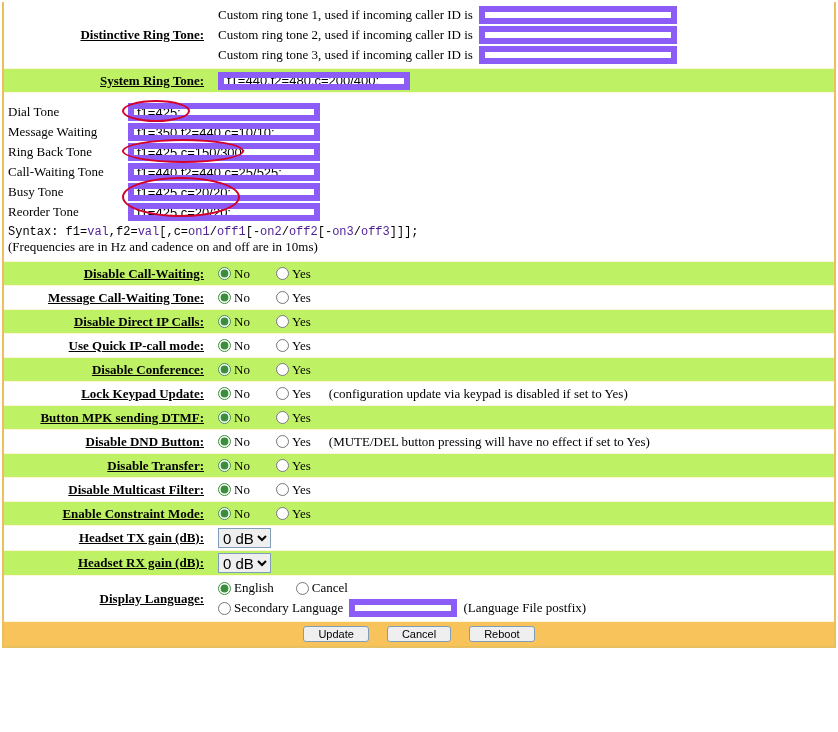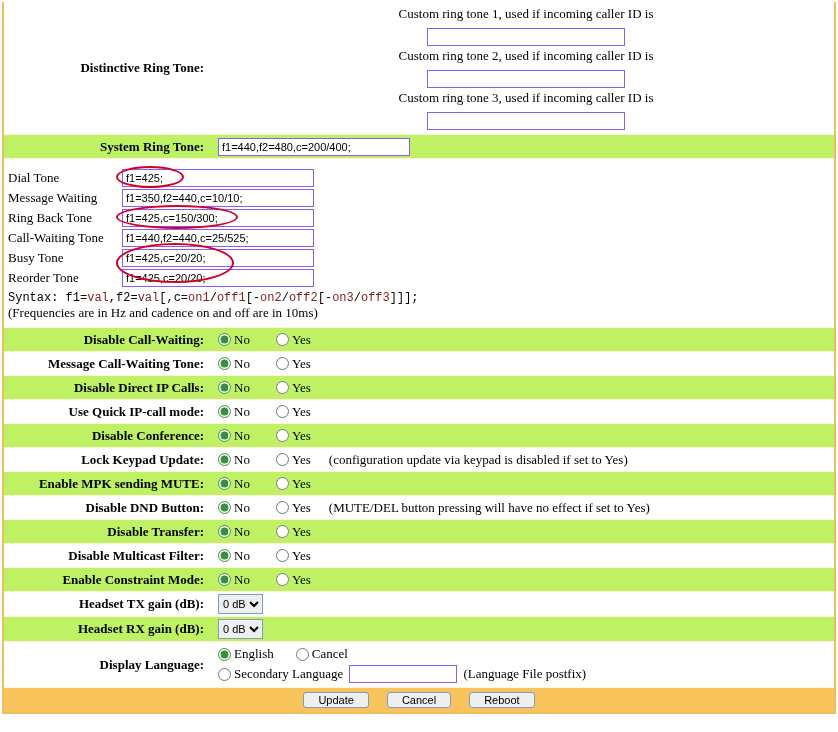--- a/index.html
+++ b/index.html
@@ -24,77 +24,78 @@
     .row.alt { background: #bef264; }
     .label-cell {
       width: 210px;
       text-align: center;
       font-weight: bold;
       padding-right: 10px;
       align-self: stretch;
       display: flex;
       align-items: center;
       justify-content: flex-end;
+      text-decoration: underline;
     }
     .content-cell {
       flex: 1;
       padding: 2px 0 2px 4px;
       display: flex;
       flex-wrap: wrap;
       align-items: center;
       gap: 4px 6px;
     }
     .content-cell.col { display: block; }
     .ring-line {
       display: flex;
       align-items: center;
       gap: 6px;
       margin: 2px 0;
       font-family: "Times New Roman", serif;
-      flex-direction: column;
     }
     .tone-row {
       display: flex;
       align-items: center;
+      gap: 6px;
       margin: 2px 0;
     }
     .tone-label {
       width: 114px;
       font-family: "Times New Roman", serif;
     }
     input[type=text] {
-      border: 1px solid #8b5cf6;
+      border: 6px solid #8b5cf6;
       font-family: Arial, sans-serif;
-      font-size: 11px;
+      font-size: 13px;
       padding: 2px 3px;
       height: 18px;
     }
     .in-long { width: 198px; }
     .in-mid { width: 192px; }
     .in-sm { width: 108px; }
     select {
       font-family: Arial, sans-serif;
-      font-size: 11px;
+      font-size: 15px;
       border: 1px solid #7f9db9;
       height: 20px;
     }
     .radio-group {
       display: flex;
       align-items: center;
       gap: 6px;
       font-family: "Times New Roman", serif;
     }
     .radio-group .pair { display: flex; align-items: center; gap: 3px; }
     .note { font-family: "Times New Roman", serif; }
     .syntax {
       font-family: "Courier New", monospace;
       font-size: 12px;
       margin-top: 4px;
     }
-    .syntax .v { color: #7f1d1d; }
+    .syntax .v { color: #4c1d95; }
     .circle-wrap {
       position: relative;
       display: inline-block;
     }
     .circle-mark {
       position: absolute;
       border: 2px solid #d4002a;
       border-radius: 50% / 50%;
       pointer-events: none;
     }
@@ -285,21 +286,21 @@
             <input type="radio" name="lkp" style=""> 
             <span>Yes</span>
           </span>
         <span style="width:6px"></span>
         <span class="note">(configuration update via keypad is disabled if set to Yes)</span>
       </div>
     </div>
   </div>
 
   <div class="row alt">
-    <div class="label-cell">Enable MPK sending MUTE:</div>
+    <div class="label-cell">Button MPK sending DTMF:</div>
     <div class="content-cell">
       <div class="radio-group">
         <span class="pair">
             <input type="radio" name="mpk" checked="" style=""> 
             <span>No</span>
           </span>
         <span style="width:14px"></span>
         <span class="pair">
             <input type="radio" name="mpk" style=""> 
             <span>Yes</span>

